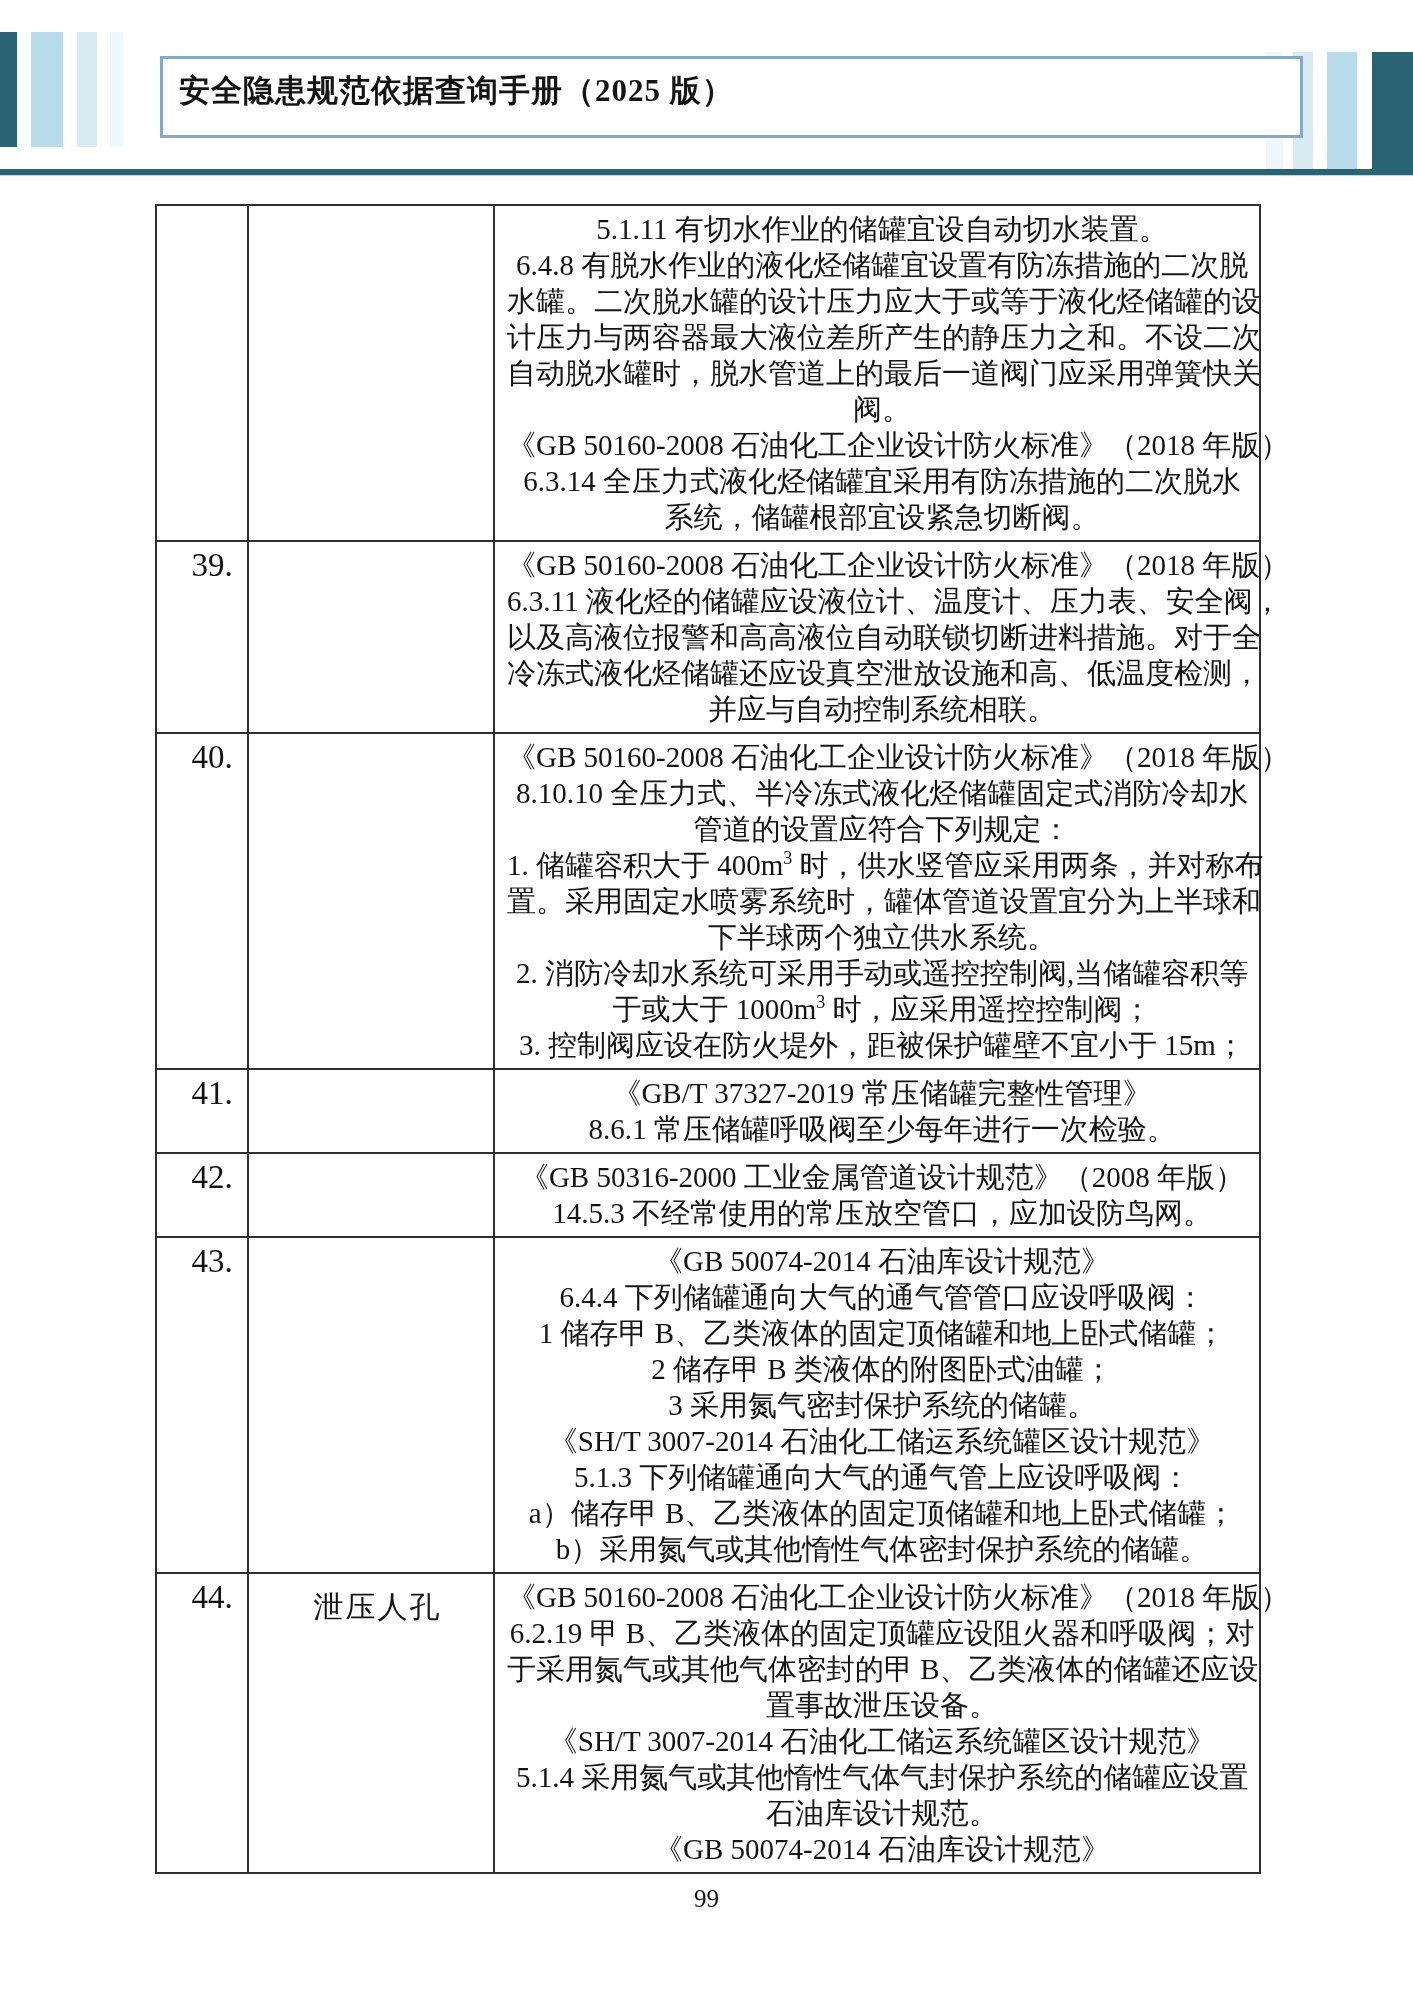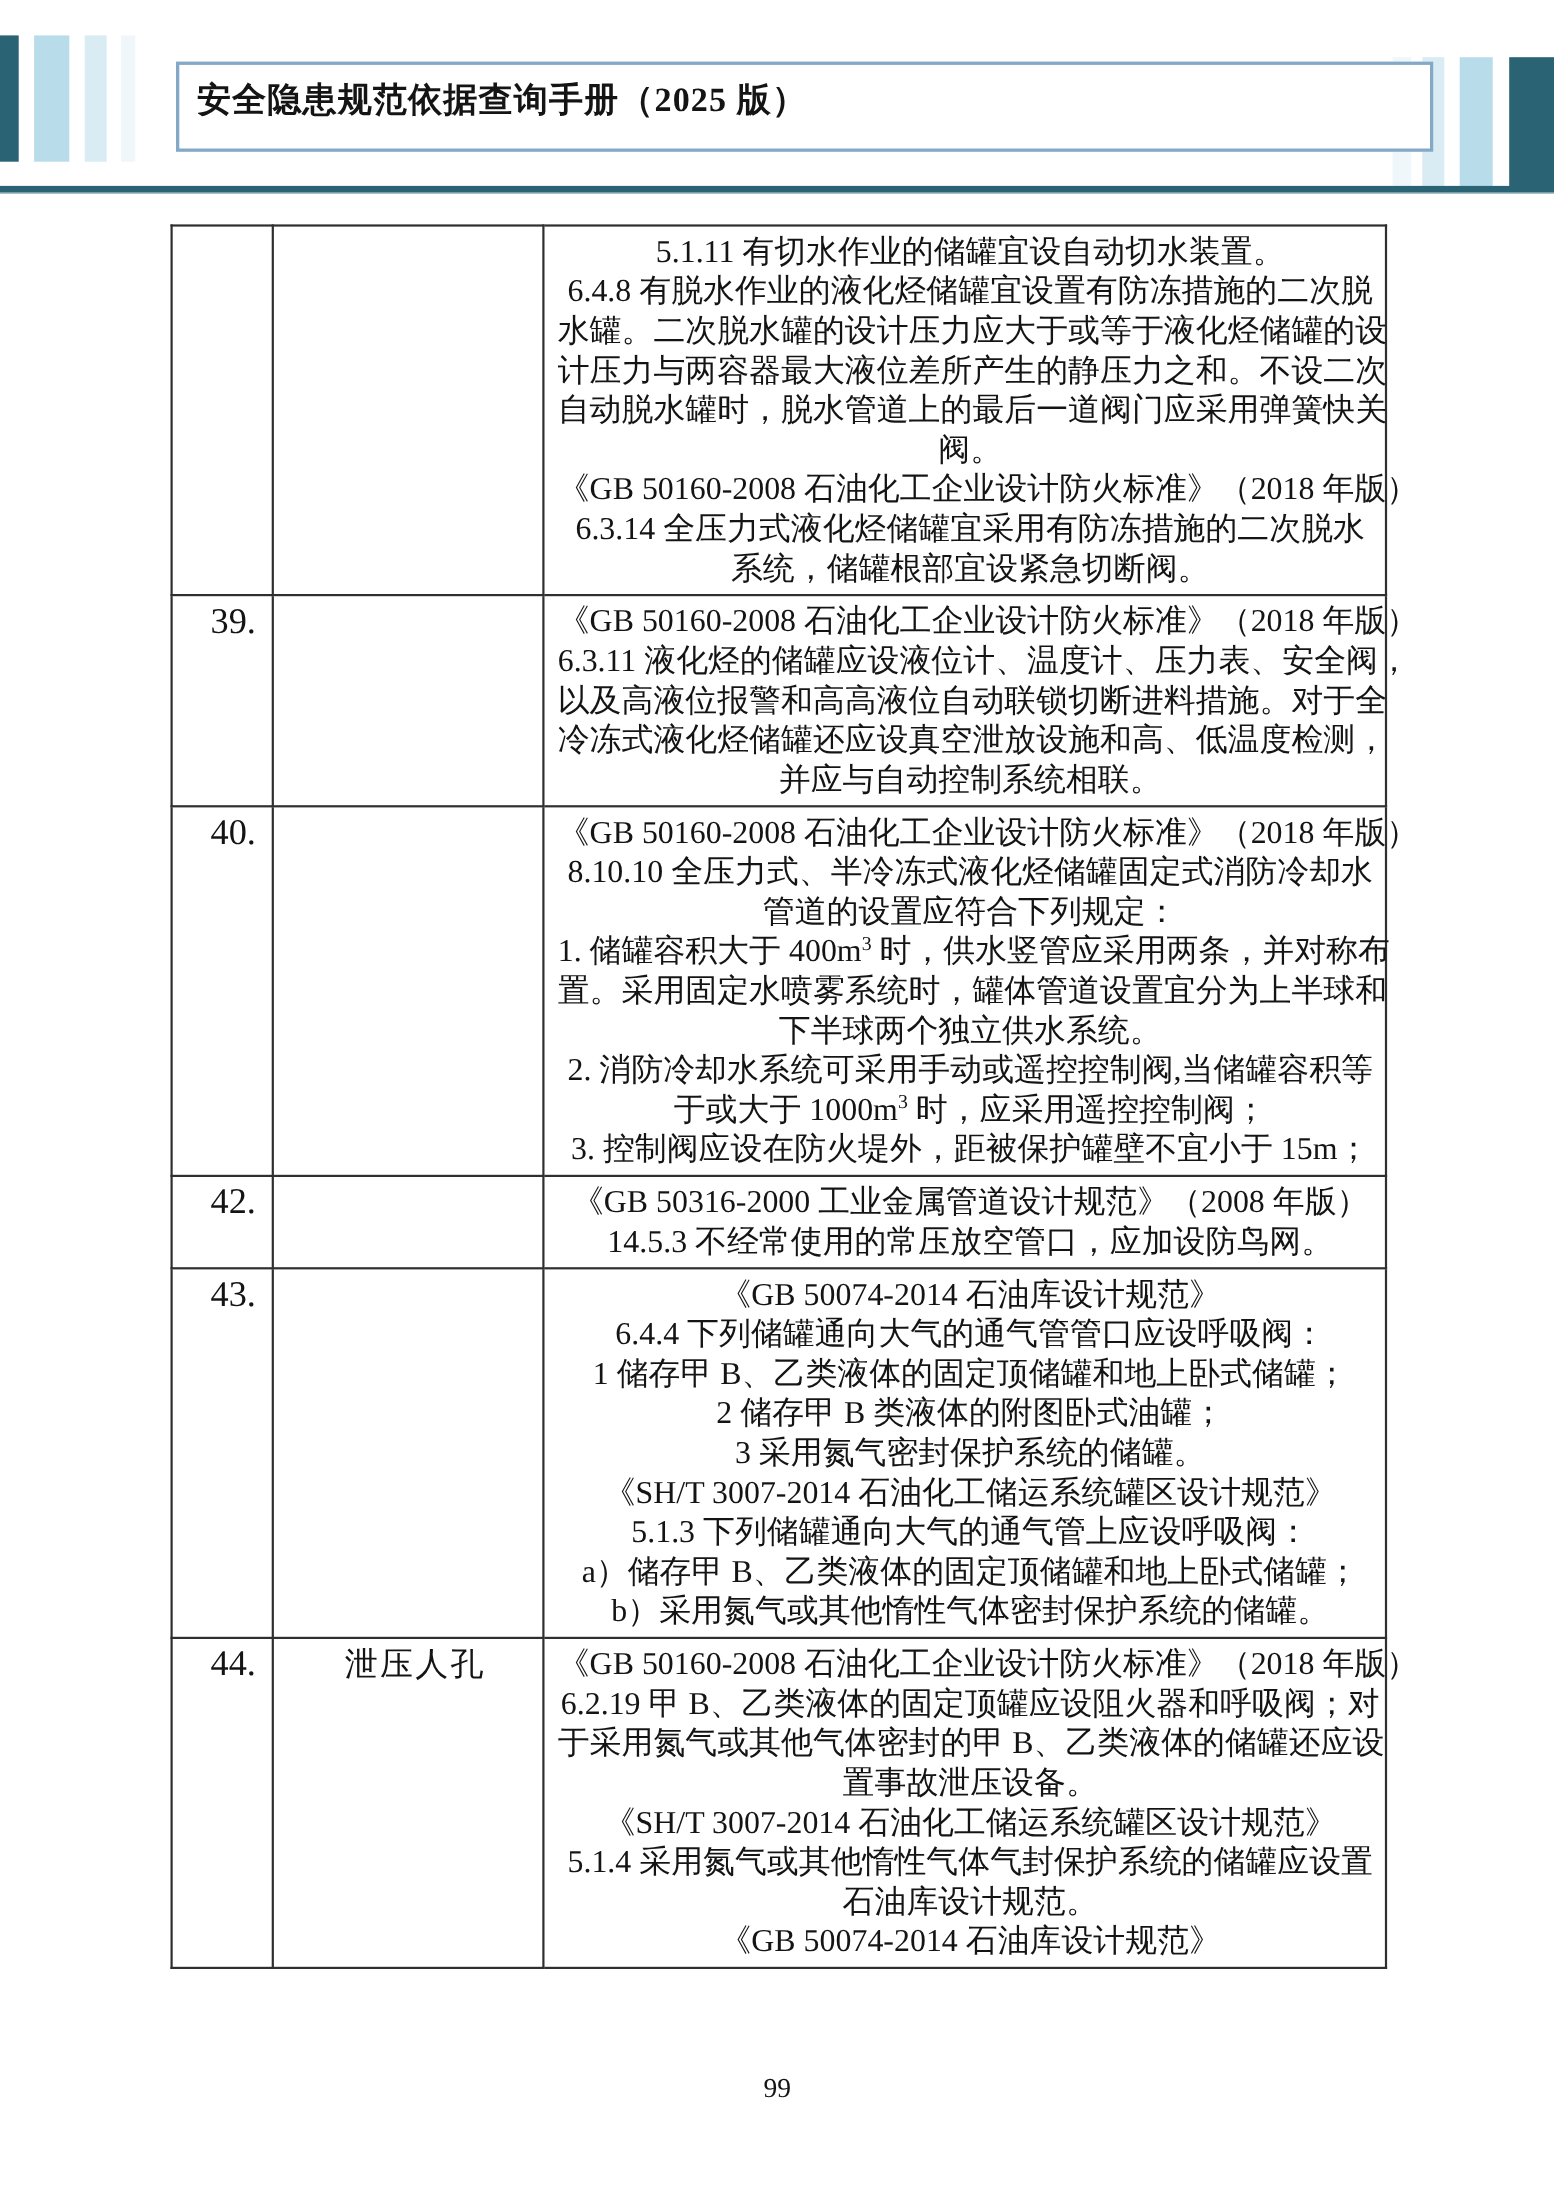--- a/index.html
+++ b/index.html
@@ -17,21 +17,21 @@
   .hline{position:absolute;z-index:1;left:0;top:137px;width:1413px;height:6px;background:var(--teal);
          border-bottom:1px solid #c5d6dd;}
   .title-box{position:absolute;z-index:2;left:160px;top:24px;width:1143px;height:82px;
              box-sizing:border-box;border:3px solid var(--title-border);background:#ffffff;}
   .title-text{position:absolute;left:16px;top:11px;font-size:31px;font-weight:bold;
               letter-spacing:1px;white-space:nowrap;}
   table.rules{position:absolute;z-index:2;left:155px;top:172px;width:1104px;
               border-collapse:collapse;table-layout:fixed;}
   table.rules td{border:2px solid var(--table-border);vertical-align:top;box-sizing:border-box;text-align:center;}
   td.num{width:92px;padding:5px 0 5px 20px;font-size:33px;}
-  td.cat{width:246px;vertical-align:middle;padding:3px 0 5px 13px;font-size:30px;letter-spacing:2px;}
+  td.cat{width:246px;vertical-align:middle;padding:13px 0 5px 13px;font-size:30px;letter-spacing:2px;}
   td.content{width:766px;padding:5px 2px 5px 12px;font-size:29px;}
   .cline{line-height:36px;white-space:nowrap;}
   .cline sup{font-size:18px;line-height:0;}
   .pageno{position:absolute;z-index:2;left:0;top:1853px;width:100%;text-align:center;font-size:25px;}
 </style>
 </head>
 <body>
 
 <div class="page">
 
@@ -86,20 +86,28 @@
             <div class="cline">管道的设置应符合下列规定：</div>
             <div class="cline">1. 储罐容积大于 400m<sup>3</sup> 时，供水竖管应采用两条，并对称布</div>
             <div class="cline">置。采用固定水喷雾系统时，罐体管道设置宜分为上半球和</div>
             <div class="cline">下半球两个独立供水系统。</div>
             <div class="cline">2. 消防冷却水系统可采用手动或遥控控制阀,当储罐容积等</div>
             <div class="cline">于或大于 1000m<sup>3</sup> 时，应采用遥控控制阀；</div>
             <div class="cline">3. 控制阀应设在防火堤外，距被保护罐壁不宜小于 15m；</div>
           </td>
         </tr>
         <tr>
+          <td class="num">41.</td>
+          <td class="cat"></td>
+          <td class="content">
+            <div class="cline">《GB/T 37327-2019 常压储罐完整性管理》</div>
+            <div class="cline">8.6.1 常压储罐呼吸阀至少每年进行一次检验。</div>
+          </td>
+        </tr>
+        <tr>
           <td class="num">42.</td>
           <td class="cat"></td>
           <td class="content">
             <div class="cline">《GB 50316-2000 工业金属管道设计规范》（2008 年版）</div>
             <div class="cline">14.5.3 不经常使用的常压放空管口，应加设防鸟网。</div>
           </td>
         </tr>
         <tr>
           <td class="num">43.</td>
           <td class="cat"></td>

